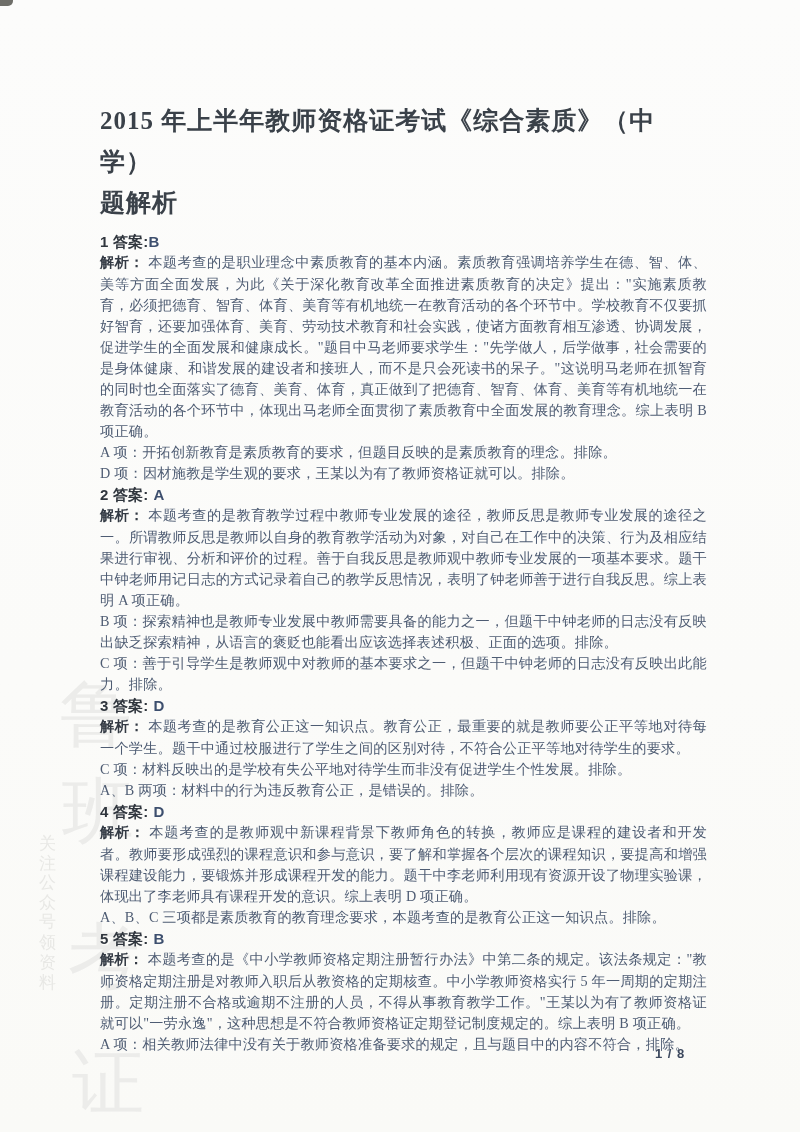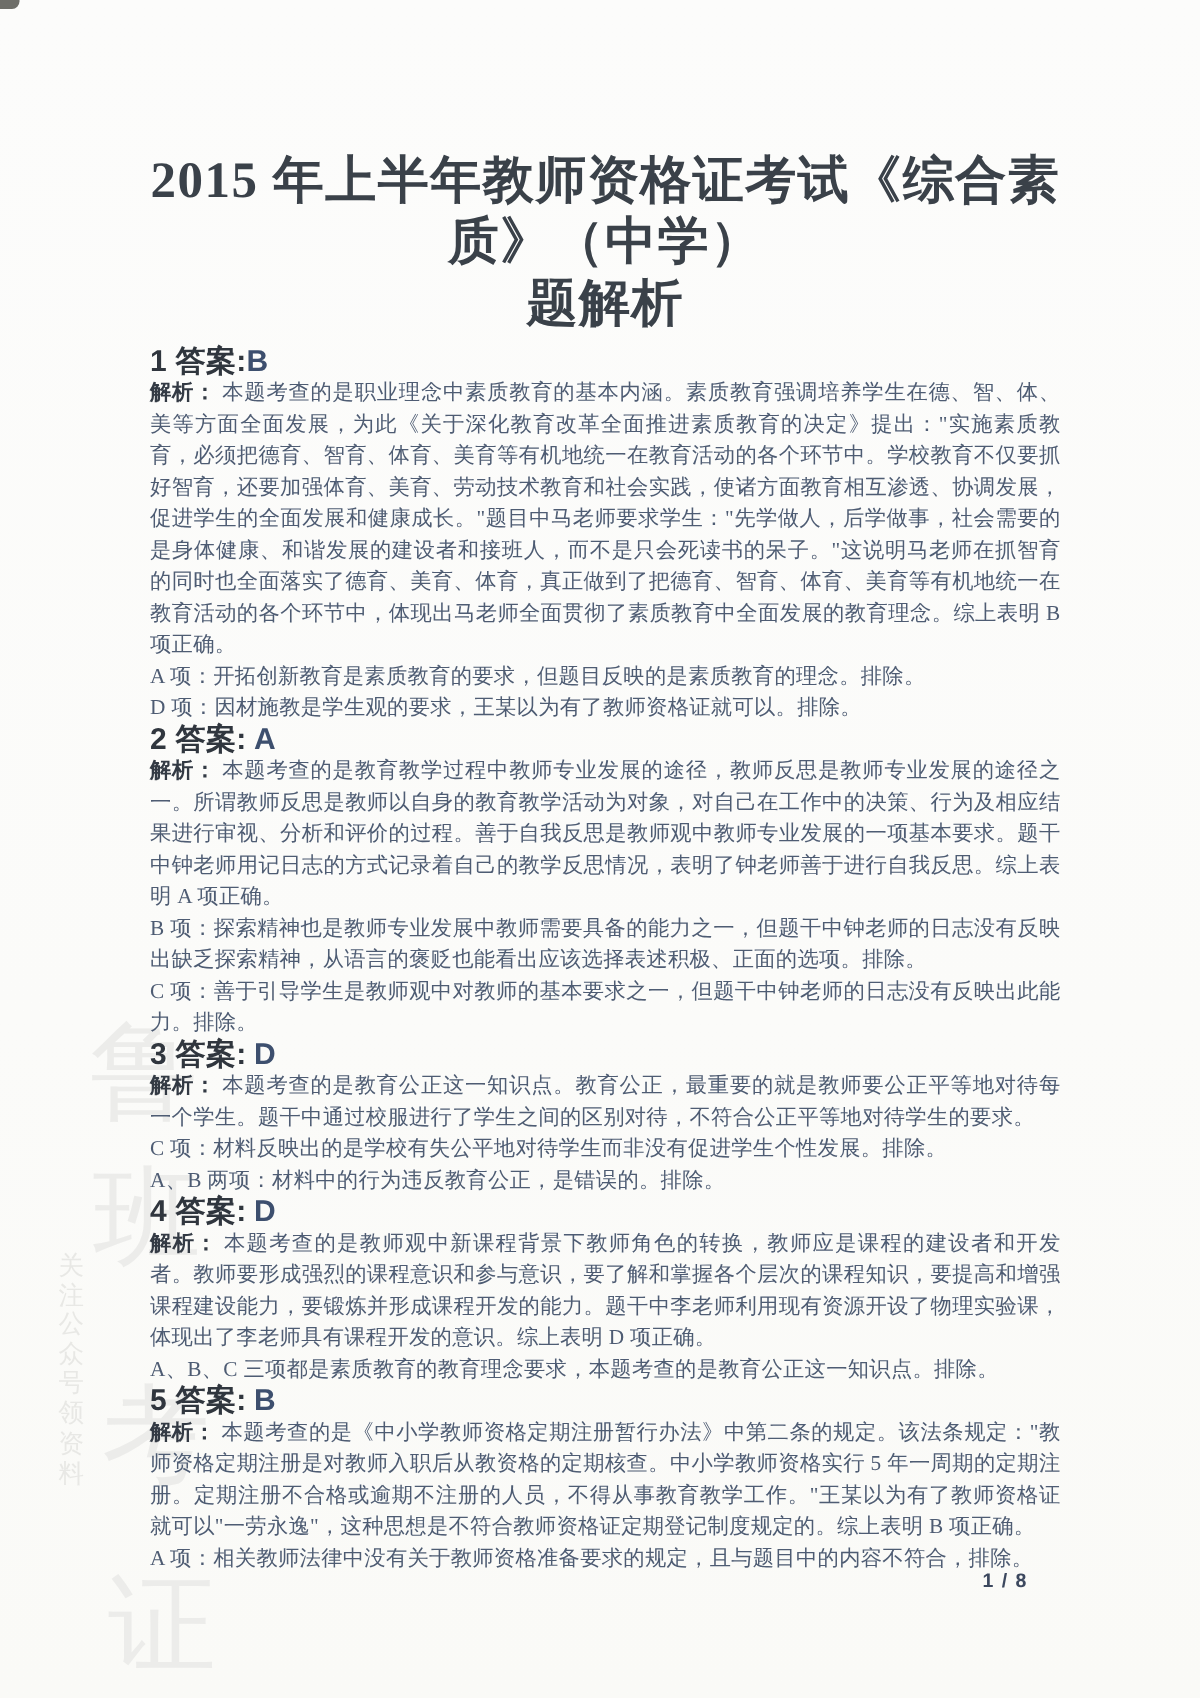--- a/index.html
+++ b/index.html
@@ -49,44 +49,43 @@
     position: absolute;
     left: 100px; top: 100px;
     width: 607px;
     color: #4e5c73;
     font-size: 14.2px;
     line-height: 21px;
     letter-spacing: 0.2px;
   }
   .doc-title {
     margin: 0 0 8px 0;
-    text-align: center;
-    font-size: 34px;
+    font-size: 25px;
     line-height: 41px;
     font-weight: bold;
     color: #3a4149;
     letter-spacing: 1px;
   }
   .doc-title span { display: block; }
   .answer-heading {
     margin: 0;
     font-family: "Liberation Sans", "DejaVu Sans", sans-serif;
     font-weight: bold;
-    font-size: 20px;
+    font-size: 15px;
     line-height: 21px;
     color: #30363e;
   }
   .answer-heading .ans { color: #3d4f6e; margin-left: 5px; }
   .answer-heading .ans.tight { margin-left: 0; }
   .para {
     margin: 0;
     text-align: justify;
   }
   .para .lbl {
-    font-family: Liberation Sans, sans-serif;
+    font-family: Liberation Mono, monospace;
     font-weight: bold;
     color: #333a44;
     margin-right: 4px;
   }
   .option-line { margin: 0; text-align: justify; }
   .page-number {
     position: absolute;
     left: 655px; top: 1046px;
     font-family: "Liberation Sans", "DejaVu Sans", sans-serif;
     font-weight: bold;

